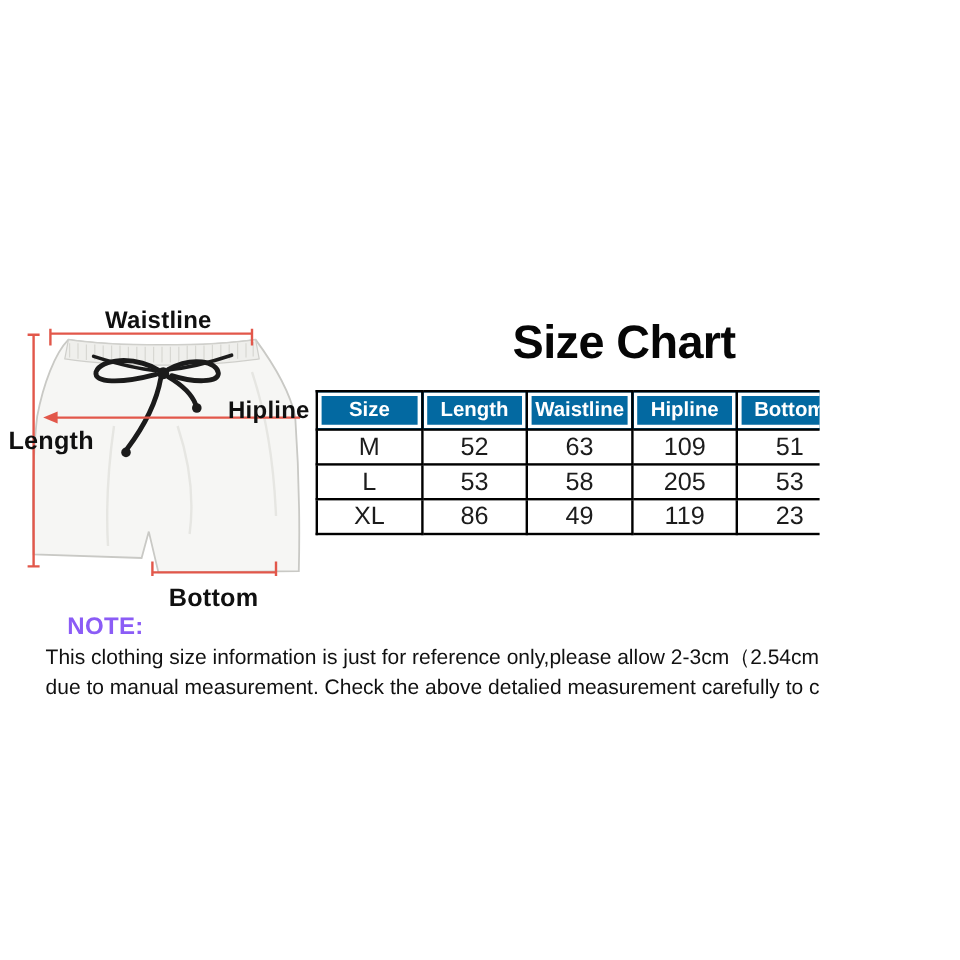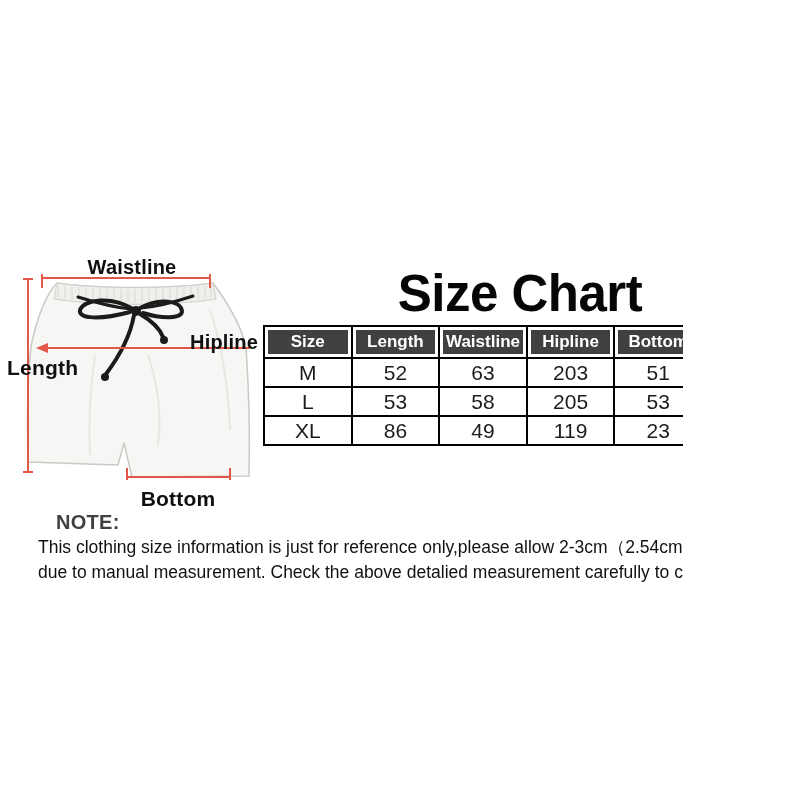--- a/index.html
+++ b/index.html
@@ -35,62 +35,62 @@
   .lbl-length    { left: 7px;  top: 106px; font-size: 21px; }
   .lbl-bottom    { left: 130px; top: 237px; width: 96px; text-align: center; font-size: 21px; }
 
   
   .page-title {
     position: absolute;
     left: 360px;
     top: 264px;
     width: 320px;
     text-align: center;
-    font-size: 51px;
+    font-size: 39px;
     font-weight: bold;
     letter-spacing: -0.5px;
     color: #060606;
   }
 
   
   .size-table {
     position: absolute;
     left: 263px;
     top: 325px;
     width: 440px;
     border-collapse: collapse;
     table-layout: fixed;
   }
   .size-table th, .size-table td {
     border: 2px solid #000000;
     text-align: center;
     vertical-align: middle;
   }
   .size-table th {
-    background: #404040;
+    background: #0369a1;
     color: #ffffff;
     box-shadow: inset 0 0 0 3px #ffffff;
     height: 32px;
     font-size: 17px;
     font-weight: bold;
   }
   .size-table td {
     background: #ffffff;
     color: #1c1c1c;
     height: 29px;
     font-size: 21px;
   }
 
   
   .note { position: absolute; left: 0; top: 511px; width: 800px; }
   .note-label {
     margin-left: 56px;
     font-size: 20px;
     font-weight: bold;
-    color: #404040;
+    color: #8b5cf6;
     letter-spacing: 0.3px;
   }
   .note-lines { margin-left: 38px; margin-top: 1px; }
   .note-line {
     font-size: 17.5px;
     line-height: 25px;
     color: #111111;
     white-space: nowrap;
   }
 </style>
@@ -156,21 +156,21 @@
         <th>Waistline</th>
         <th>Hipline</th>
         <th>Bottom</th>
       </tr>
     </thead>
     <tbody>
       <tr>
         <td>M</td>
         <td>52</td>
         <td>63</td>
-        <td>203</td>
+        <td>109</td>
         <td>51</td>
       </tr>
       <tr>
         <td>L</td>
         <td>53</td>
         <td>58</td>
         <td>205</td>
         <td>53</td>
       </tr>
       <tr>

